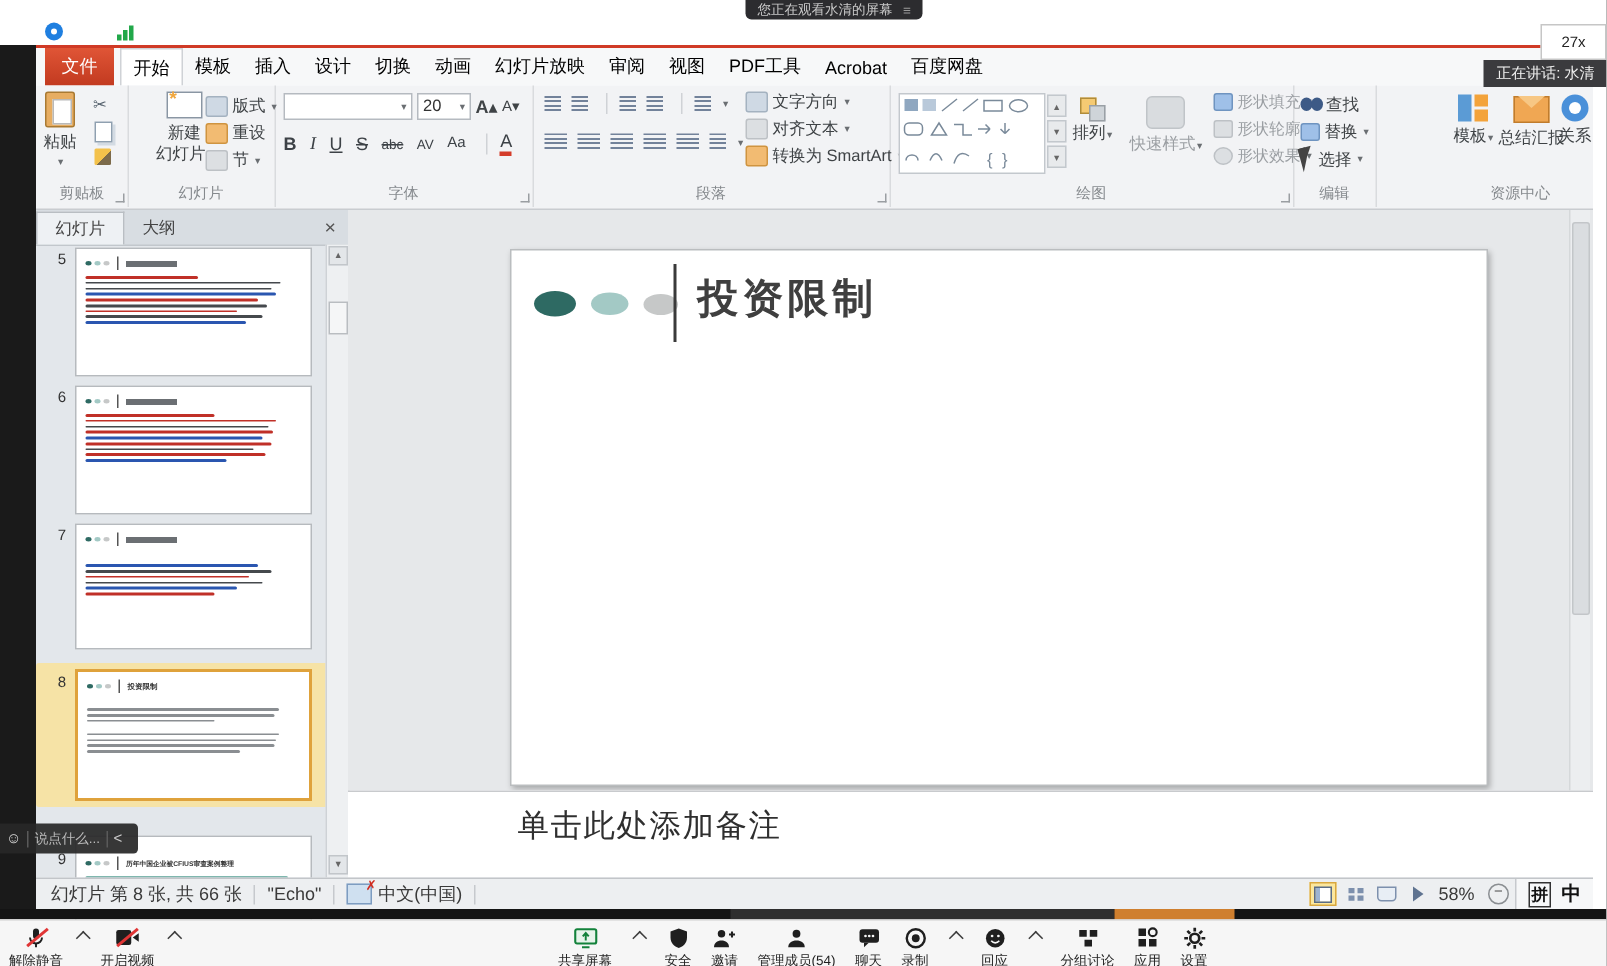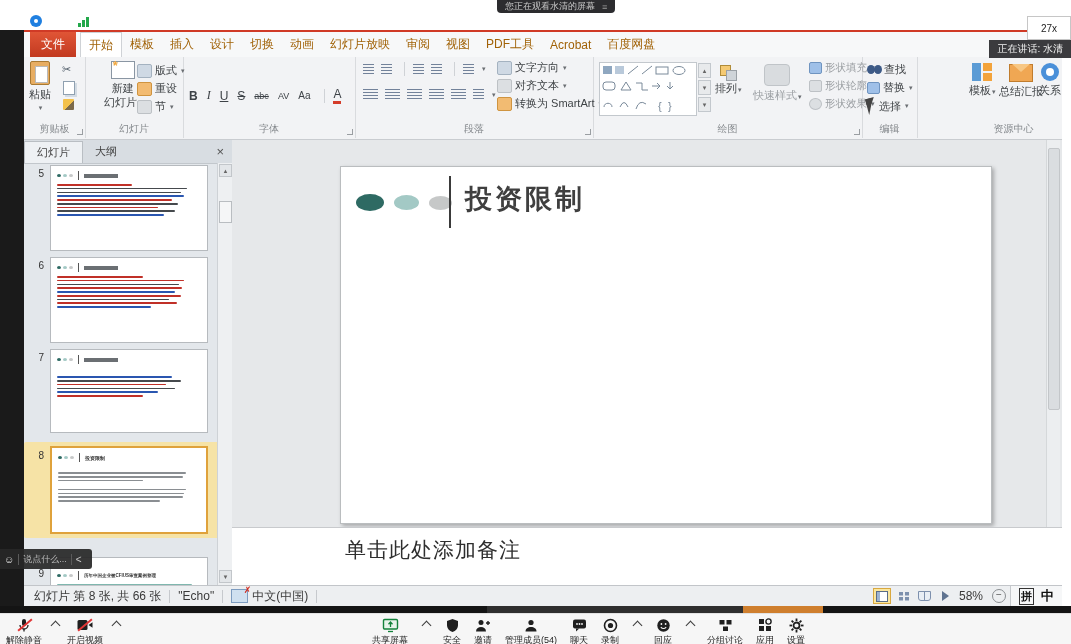--- a/index.html
+++ b/index.html
@@ -18,21 +18,21 @@
   .timer-badge{position:absolute;top:16px;right:0;width:42px;height:22px;background:#fff;border:1px solid #c6c6c6;
     font-size:10px;color:#222;display:flex;align-items:center;justify-content:center;z-index:60;}
   .speaking-badge{position:absolute;top:40px;right:0;height:18px;background:#3b3b3e;color:#f2f2f2;font-size:10px;
     display:flex;align-items:center;padding:0 8px;z-index:60;}
   
   .red-line{position:absolute;left:24px;top:30px;width:1034px;height:2px;background:#d03a26;}
   .black-strip{position:absolute;left:0;top:30px;width:24px;height:576px;background:#1a1a1a;}
   .tabrow{position:absolute;left:24px;top:32px;width:1038px;height:25px;background:#f7f8f9;}
   .file-tab{position:absolute;left:6px;top:0;width:46px;height:25px;background:linear-gradient(#e05536,#c23a20);
     color:#fff;font-size:12px;display:flex;align-items:center;justify-content:center;}
-  .menu-tabs{position:absolute;left:56px;top:0;height:25px;display:flex;font-size:12px;color:#a16207;}
+  .menu-tabs{position:absolute;left:56px;top:0;height:25px;display:flex;font-size:12px;color:#000000;}
   .menu-tab{padding:0 8px;display:flex;align-items:center;cursor:default;}
   .menu-tab.active{background:#fff;border:1px solid #cfd2d6;border-bottom:none;}
   
   .ribbon{position:absolute;left:24px;top:57px;width:1038px;height:82px;background:#f2f3f5;border-bottom:1px solid #c9ccd0;font-size:11px;}
   .grp{position:absolute;top:0;height:81px;border-right:1px solid #d9dbde;}
   .grp-label{position:absolute;bottom:2px;left:0;right:0;text-align:center;font-size:10px;color:#85898d;}
   .launcher{position:absolute;right:2px;bottom:3px;width:5px;height:5px;border-right:1px solid #9a9ea2;border-bottom:1px solid #9a9ea2;}
   .dd{font-size:7px;color:#6a6e72;margin-left:1px;}
   .gi{width:13px;height:12px;display:inline-block;background:#cfd9e4;border:1px solid #a4b2c0;border-radius:2px;vertical-align:middle;}
   .gi.or{background:#f2bb72;border-color:#cf9440;}
@@ -241,20 +241,32 @@
         </div>
       <div class="rbtn" style="left:52px;top:42px;">
           <span class="gi gr"></span>
           <span>节</span>
           <span class="dd">▾</span>
         </div>
       <div class="grp-label">幻灯片</div>
     </div>
 
     <div class="grp" style="left:159px;width:172px;">
+      <div class="rbtn" style="left:6px;top:5px;">
+        <span class="combo" style="width:78px;">
+            <span></span>
+            <span class="dd">▾</span>
+          </span>
+        <span class="combo" style="width:28px;">
+            <span>20</span>
+            <span class="dd">▾</span>
+          </span>
+        <span style="font-size:12px;font-weight:bold;">A▴</span>
+        <span style="font-size:10px;">A▾</span>
+      </div>
       <div class="rbtn" style="left:6px;top:30px;">
         <b class="fmt-letter">B</b>
         <i class="fmt-letter" style="font-family:'Liberation Serif',serif;">I</i>
         <u class="fmt-letter">U</u>
         <s class="fmt-letter">S</s>
         <s class="fmt-letter" style="font-size:9px;">abc</s>
         <span class="fmt-letter" style="font-size:9px;">AV</span>
         <span class="fmt-letter" style="font-size:10px;">Aa</span>
         <span class="vsep"></span>
         <span class="fmt-letter" style="border-bottom:3px solid #d43c2a;">A</span>

